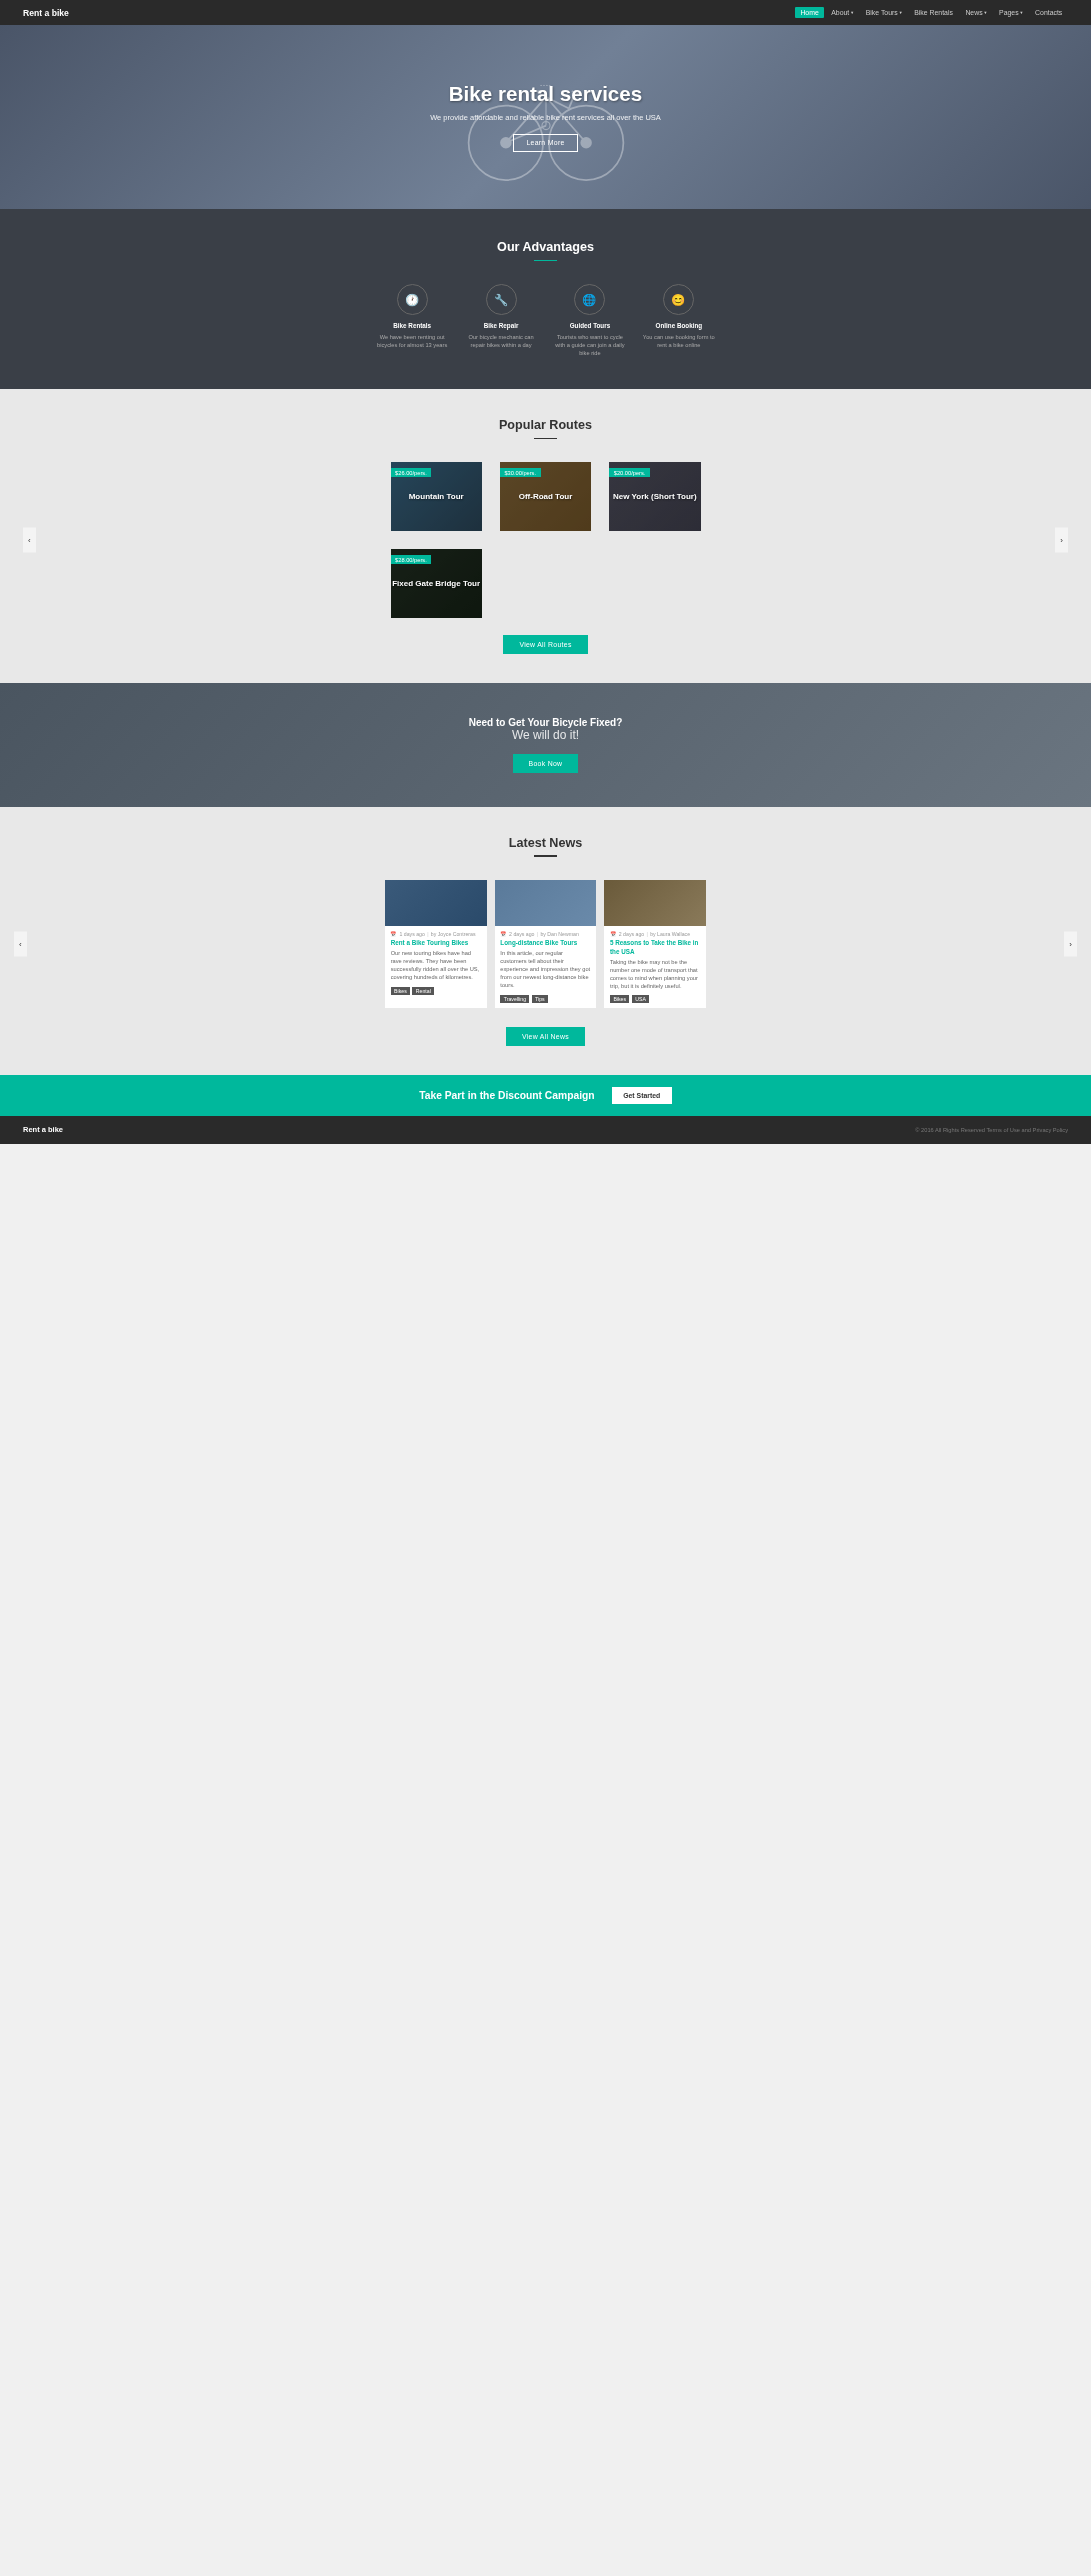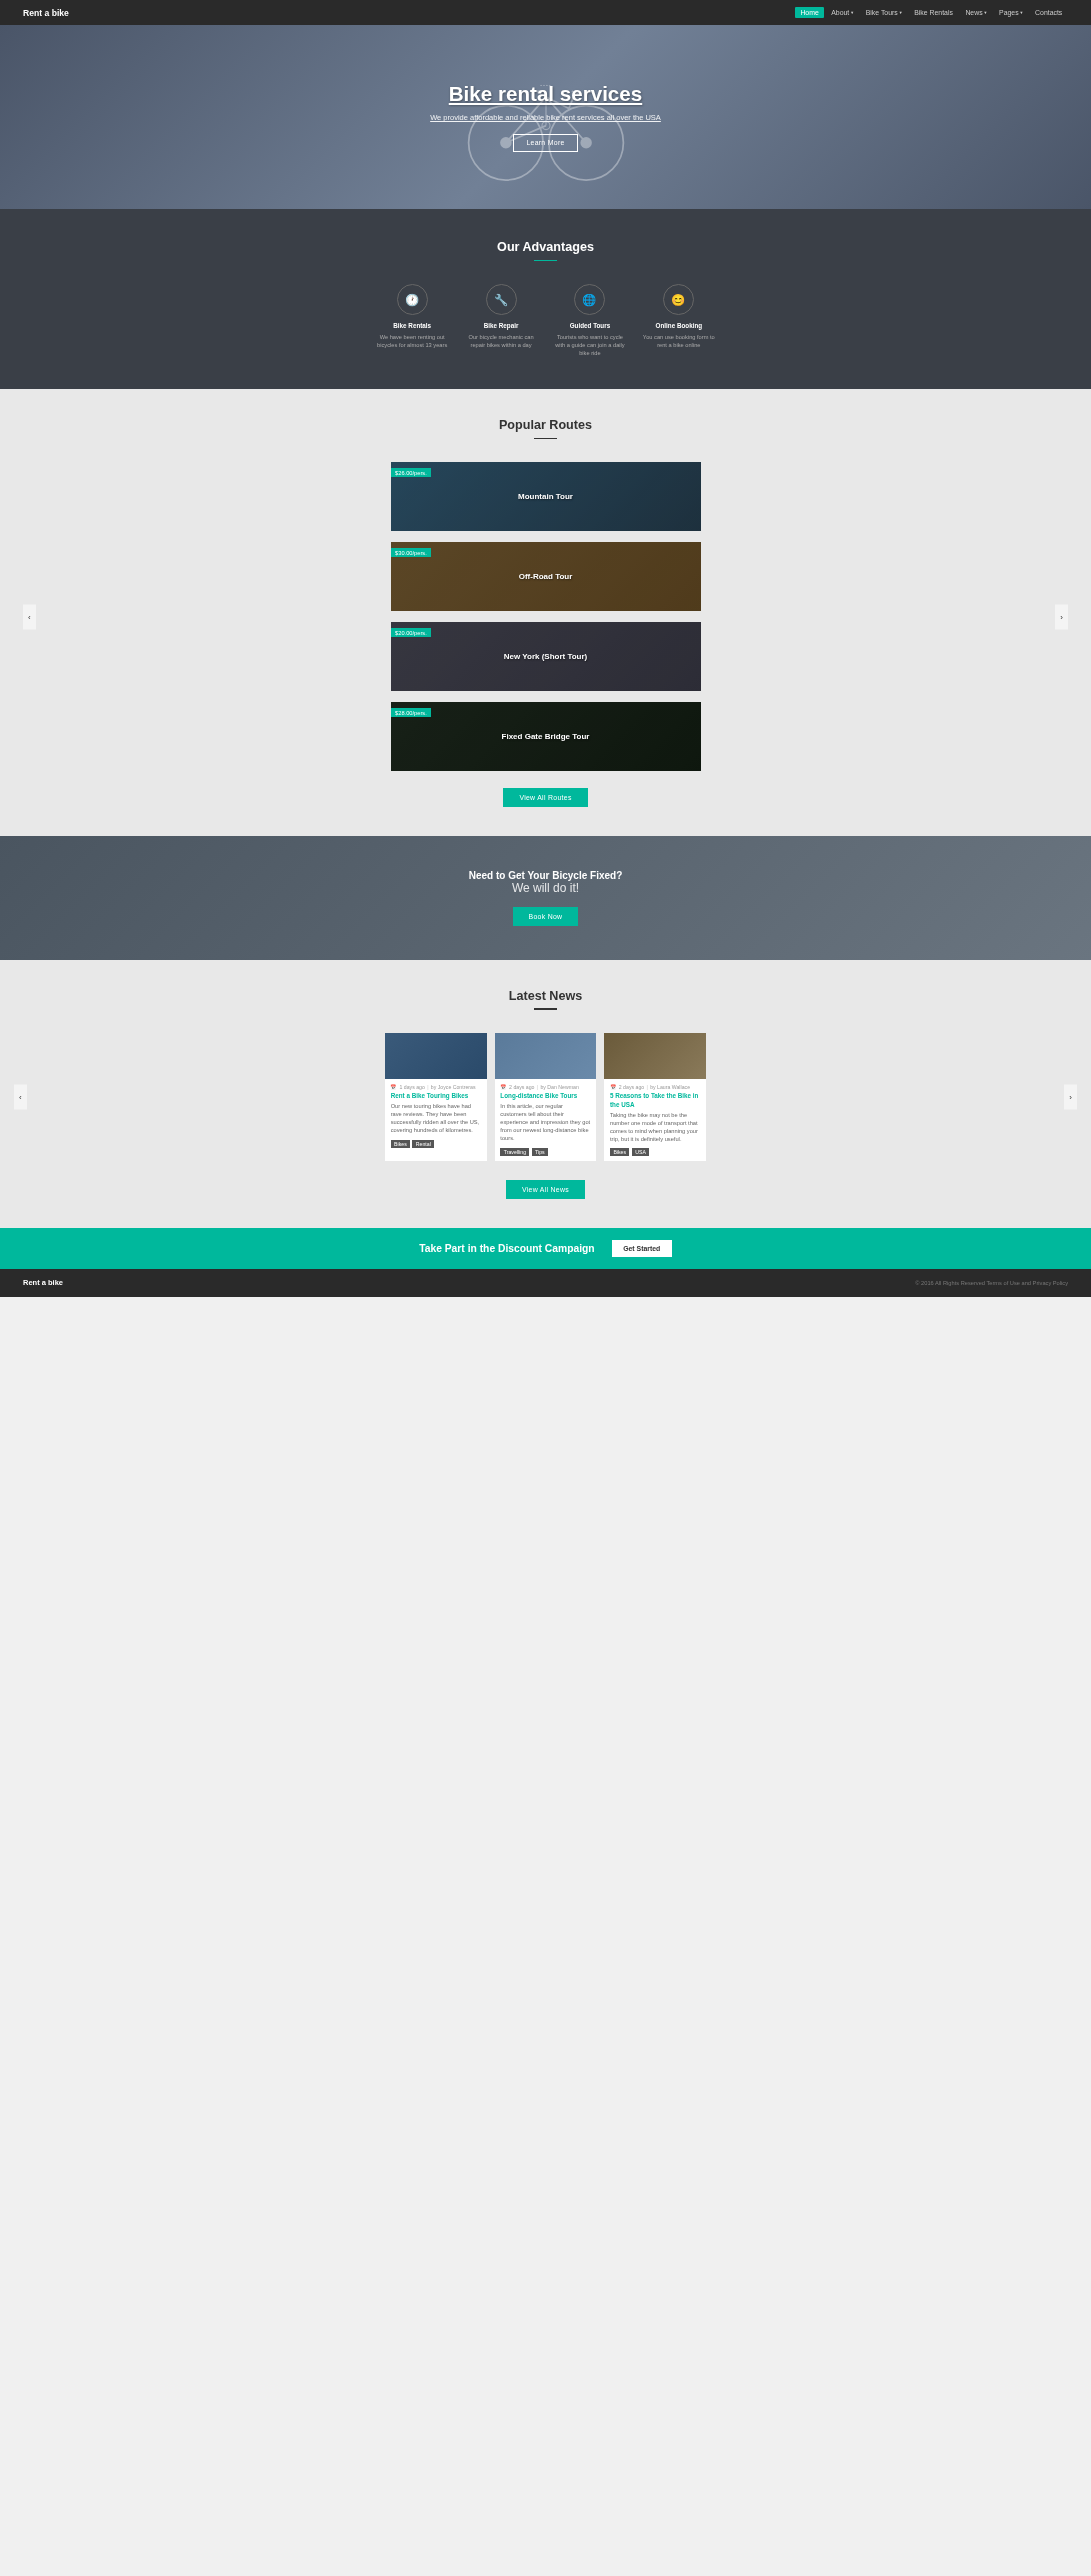--- a/index.html
+++ b/index.html
@@ -63,21 +63,21 @@
     }
     
     .hero-bike {
       position: absolute;
       left: 50%; top: 50%;
       transform: translate(-50%, -50%);
       width: 172px; height: 132px;
       z-index: 1;
       opacity: 0.35;
     }
-    .hero-content { position: relative; z-index: 2; text-decoration: underline; }
+    .hero-content { position: relative; z-index: 2; }
     .hero h1 { font-size: 20.6px; font-weight: 700; margin-bottom: 6.9px; text-shadow: 0.6px 0.6px 2.3px rgba(0,0,0,0.4); }
     .hero p { font-size: 7.5px; margin-bottom: 11.5px; opacity: 0.9; }
     .btn-outline-white {
       border: 0.6px solid #fff;
       color: #fff;
       background: transparent;
       padding: 4.6px 12.6px;
       font-size: 6.9px;
       cursor: pointer;
       letter-spacing: 0.3px;
@@ -118,22 +118,22 @@
 
     
     .popular-routes {
       background: #e8e8e8;
       padding: 29px 23px;
       text-align: center;
     }
     .popular-routes .section-title { color: #333; }
     .routes-grid {
       display: grid;
-      grid-template-columns: 1fr;
-      gap: 11px;
+      grid-template-columns: 1fr 1fr 1fr;
+      gap: 18px;
       max-width: 310px;
       margin: 0 auto 17px;
     }
     .route-card {
       position: relative;
       height: 69px;
       overflow: hidden;
       cursor: pointer;
     }
     .route-card-bg {

